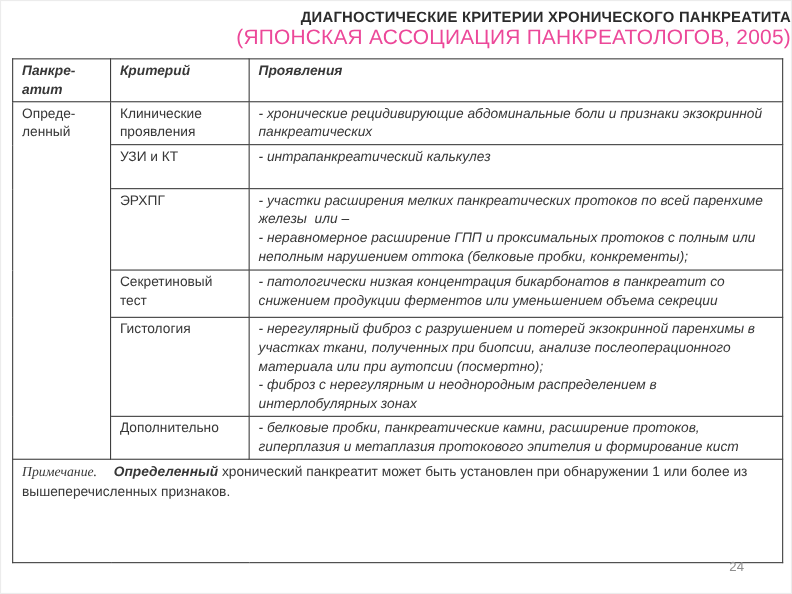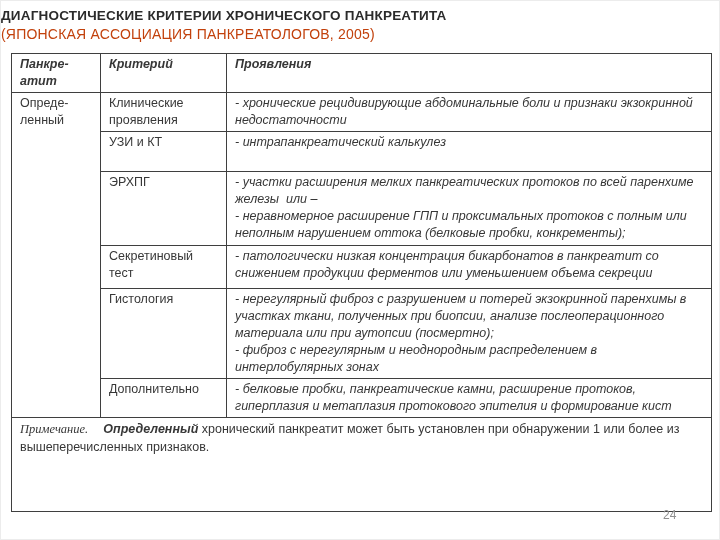--- a/index.html
+++ b/index.html
@@ -20,33 +20,33 @@
     inset: 0;
     background: #ffffff;
     border: 1px solid #ececec;
     box-sizing: border-box;
   }
   .title-block {
     position: absolute;
     top: 5px;
     left: 0;
     right: 0;
-    text-align: left;
+    text-align: right;
     line-height: 19px;
   }
   .title-line1 {
     font-size: 13.5px;
     font-weight: bold;
     color: #2b2b2b;
     letter-spacing: 0.2px;
   }
   .title-line2 {
-    font-size: 14px;
+    font-size: 19px;
     font-weight: normal;
-    color: #c2410c;
+    color: #ec4899;
     letter-spacing: 0.2px;
   }
   table.criteria {
     position: absolute;
     left: 10px;
     top: 52px;
     width: 700px;
     border-collapse: collapse;
     table-layout: fixed;
   }
@@ -119,21 +119,21 @@
         <th>Проявления</th>
       </tr>
     </thead>
     <tbody>
       <tr class="rh-r1">
         <td rowspan="6">Опреде-
 ленный</td>
         <td>Клинические
 проявления</td>
         <td class="manifestation">- хронические рецидивирующие абдоминальные боли и признаки экзокринной
-недостаточности</td>
+панкреатических</td>
       </tr>
       <tr class="rh-r2">
         <td>УЗИ и КТ</td>
         <td class="manifestation">- интрапанкреатический калькулез</td>
       </tr>
       <tr class="rh-r3">
         <td>ЭРХПГ</td>
         <td class="manifestation">- участки расширения мелких панкреатических протоков по всей паренхиме
 железы  или –
 - неравномерное расширение ГПП и проксимальных протоков с полным или

